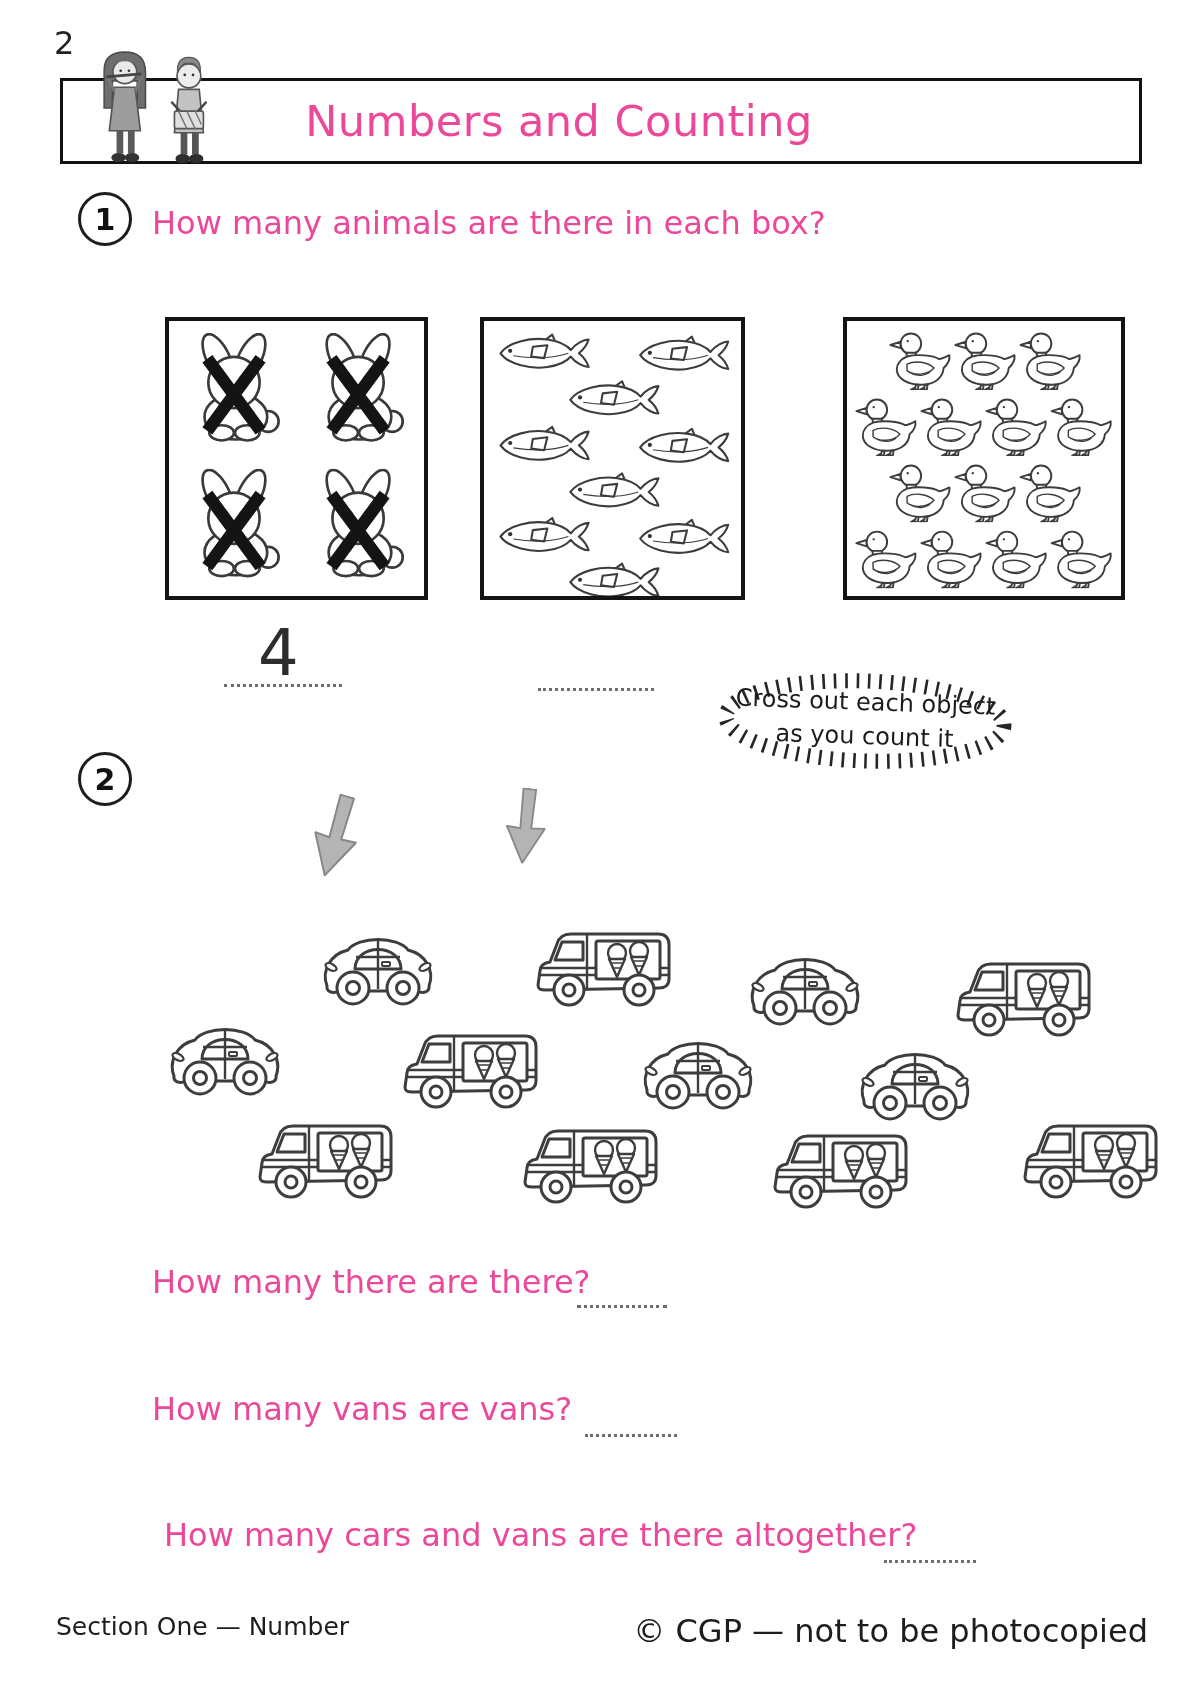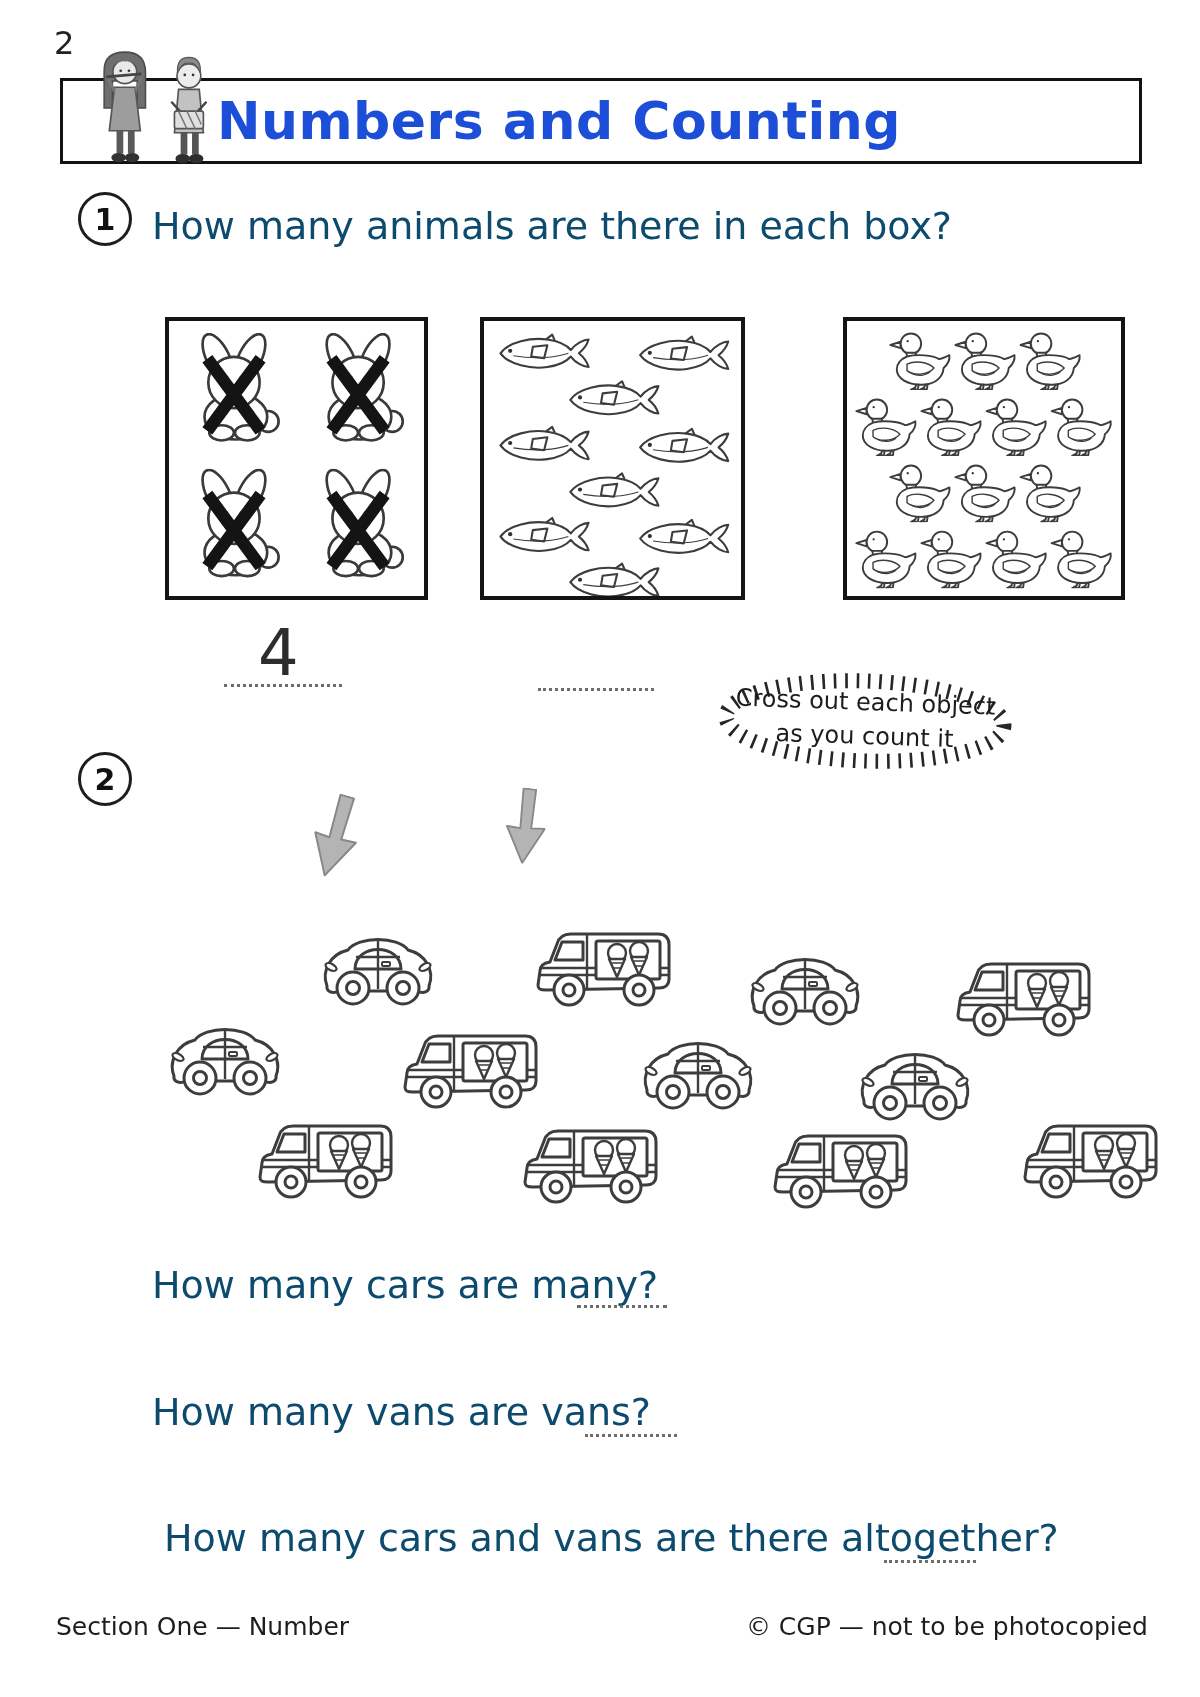--- a/index.html
+++ b/index.html
@@ -2,34 +2,34 @@
 <html><head>
 <meta charset="utf-8">
 <style>
   html,body{margin:0;padding:0;background:#ffffff;}
   .page{position:relative;width:1200px;height:1697px;background:#fff;overflow:hidden;
         font-family:"DejaVu Sans",sans-serif;color:#1b1b1b;}
   .abs{position:absolute;}
   .page-num{left:54px;top:24px;font-size:32px;color:#222;}
   .banner{left:60px;top:78px;width:1076px;height:80px;border:3px solid #121212;
           display:flex;align-items:center;justify-content:center;background:#fff;}
-  .title{font-size:52px;font-weight:bold;letter-spacing:.5px;color:#1d4ed8;transform:translateX(-42px);white-space:nowrap;}
+  .title{font-size:43px;font-weight:normal;letter-spacing:.5px;color:#ec4899;transform:translateX(-42px);white-space:nowrap;}
   .kids{left:88px;top:48px;width:146px;height:122px;}
   .badge{width:54px;height:54px;border:3px solid #1d1d1d;border-radius:50%;box-sizing:border-box;
          display:flex;align-items:center;justify-content:center;font-size:30px;font-weight:bold;color:#111;background:#fff;}
-  .qtext{font-size:38px;color:#0c4a6e;white-space:nowrap;}
+  .qtext{font-size:32px;color:#ec4899;white-space:nowrap;}
   .animal-box{border:4px solid #141414;box-sizing:border-box;background:#fff;}
   .answer-num{font-size:64px;color:#2d2d2d;}
   .dotted{height:0;border-bottom:3px dotted #6d6d6d;}
   .burst{transform:rotate(2deg);}
   .burst-l1,.burst-l2{position:absolute;left:0;width:100%;text-align:center;color:#1c1c1c;white-space:nowrap;}
   .burst-l1{top:24px;font-size:24px;}
   .burst-l2{top:58px;font-size:24px;}
   .footer-left{left:56px;top:1612px;font-size:25px;color:#1d1d1d;}
-  .footer-right{right:52px;top:1612px;font-size:25px;color:#1d1d1d;}
+  .footer-right{right:52px;top:1612px;font-size:32px;color:#1d1d1d;}
   svg{display:block;}
 </style>
 </head>
 <body>
 
 <svg width="0" height="0" style="position:absolute" aria-hidden="true">
   <defs>
     <symbol id="sym-rabbit" viewBox="0 0 100 115">
       <g fill="#fff" stroke="#3a3a3a" stroke-width="2.8" stroke-linejoin="round">
         <circle cx="86" cy="93" r="11"></circle>
@@ -246,21 +246,21 @@
   <svg class="abs" style="left:515px;top:1119px;" width="150" height="88">
       <use href="#sym-van"></use>
     </svg>
   <svg class="abs" style="left:765px;top:1124px;" width="150" height="88">
       <use href="#sym-van"></use>
     </svg>
   <svg class="abs" style="left:1015px;top:1114px;" width="150" height="88">
       <use href="#sym-van"></use>
     </svg>
 
-  <div class="abs qtext" style="left:152px;top:1263px;">How many cars are many?</div>
+  <div class="abs qtext" style="left:152px;top:1263px;">How many there are there?</div>
   <div class="abs dotted" style="left:577px;top:1305px;width:90px;"></div>
 
   <div class="abs qtext" style="left:152px;top:1390px;">How many vans are vans?</div>
   <div class="abs dotted" style="left:585px;top:1434px;width:92px;"></div>
 
   <div class="abs qtext" style="left:164px;top:1516px;">How many cars and vans are there altogether?</div>
   <div class="abs dotted" style="left:884px;top:1560px;width:92px;"></div>
 
   <div class="abs footer-left">Section One — Number</div>
   <div class="abs footer-right">© CGP — not to be photocopied</div>

